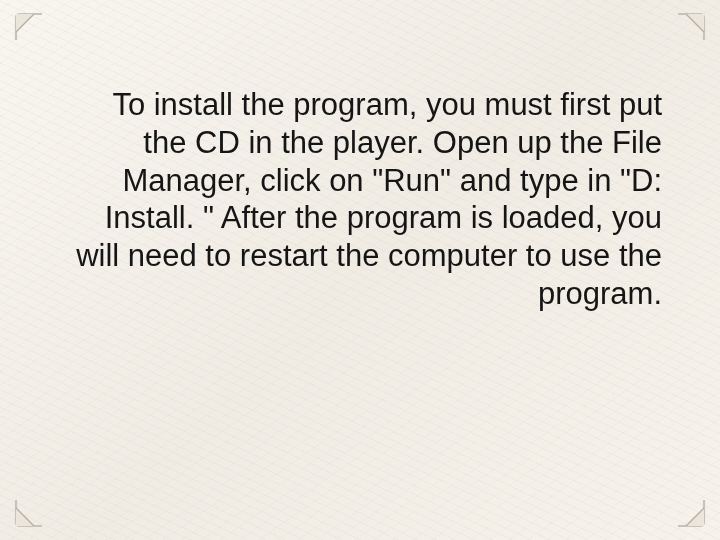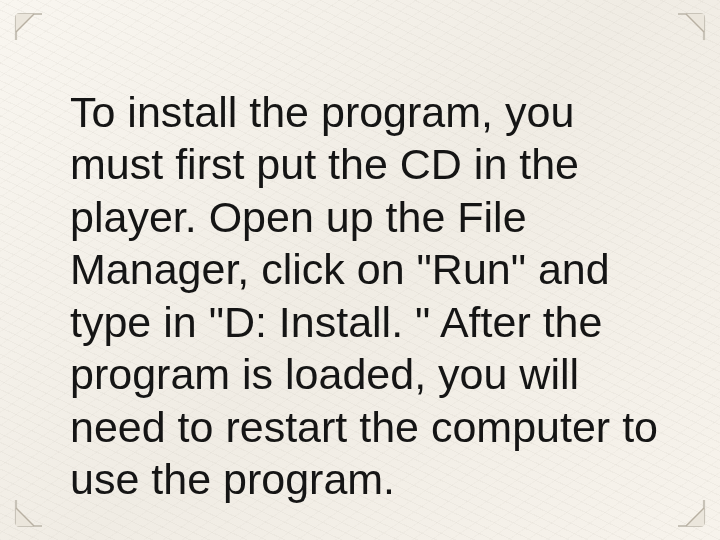--- a/index.html
+++ b/index.html
@@ -37,25 +37,26 @@
         ),
         linear-gradient(135deg, #f9f6f0 0%, #f0ece4 50%, #f7f3ec 100%);
     }
     .content {
       position: absolute;
       left: 70px;
       top: 86px;
       width: 592px;
     }
     .body-text {
-      font-size: 43px;
+      font-size: 31px;
       line-height: 1.22;
       color: #151515;
       letter-spacing: 0px;
       font-weight: 400;
+      text-align: right;
     }
     .corner-fold {
       position: absolute;
       width: 52px;
       height: 52px;
     }
     .corner-fold svg {
       display: block;
       width: 100%;
       height: 100%;

